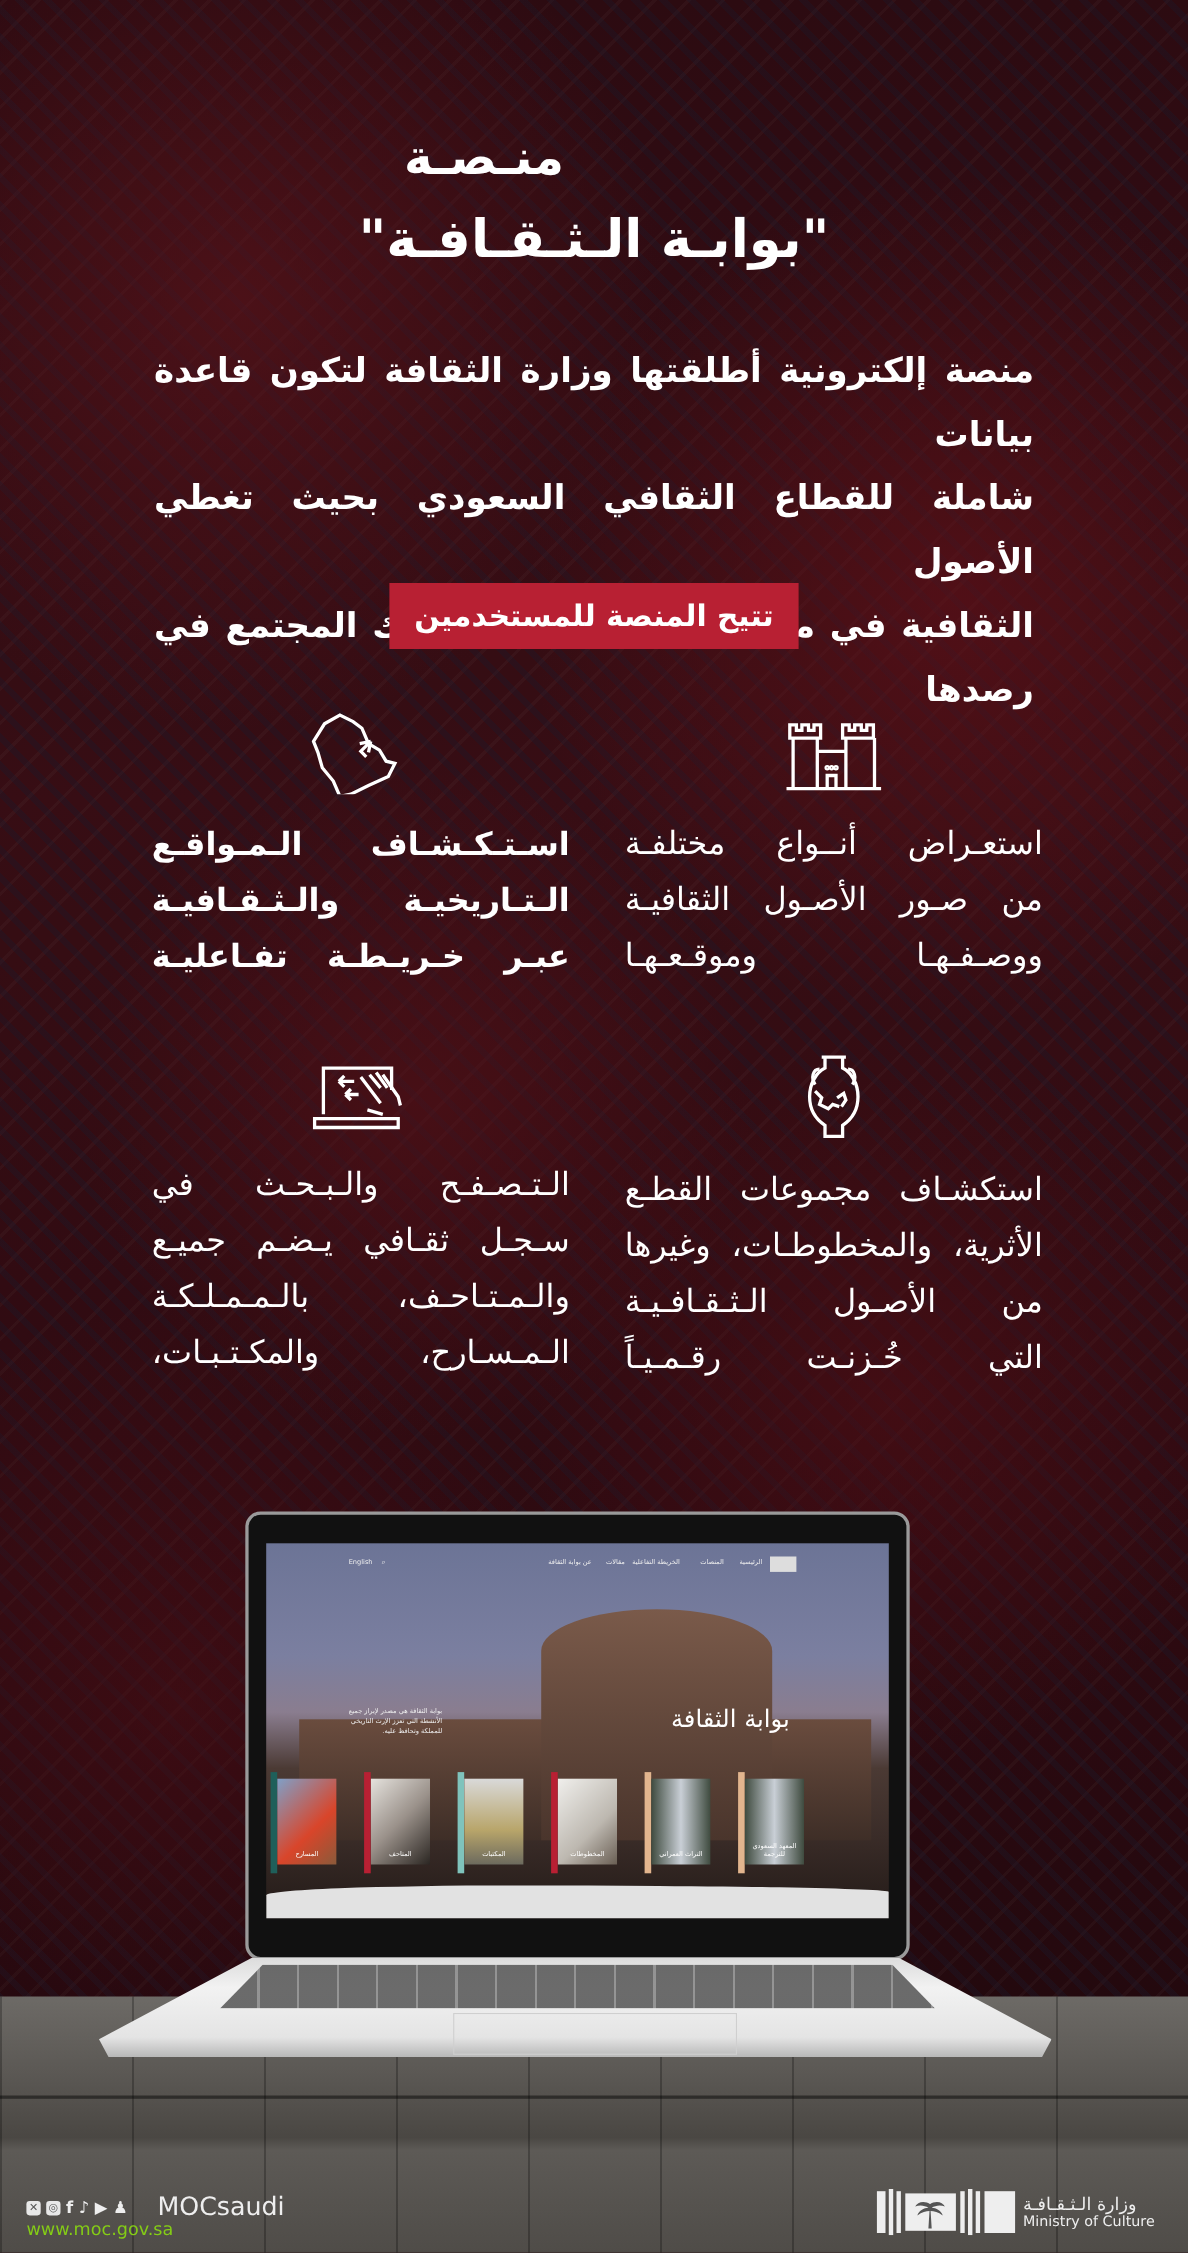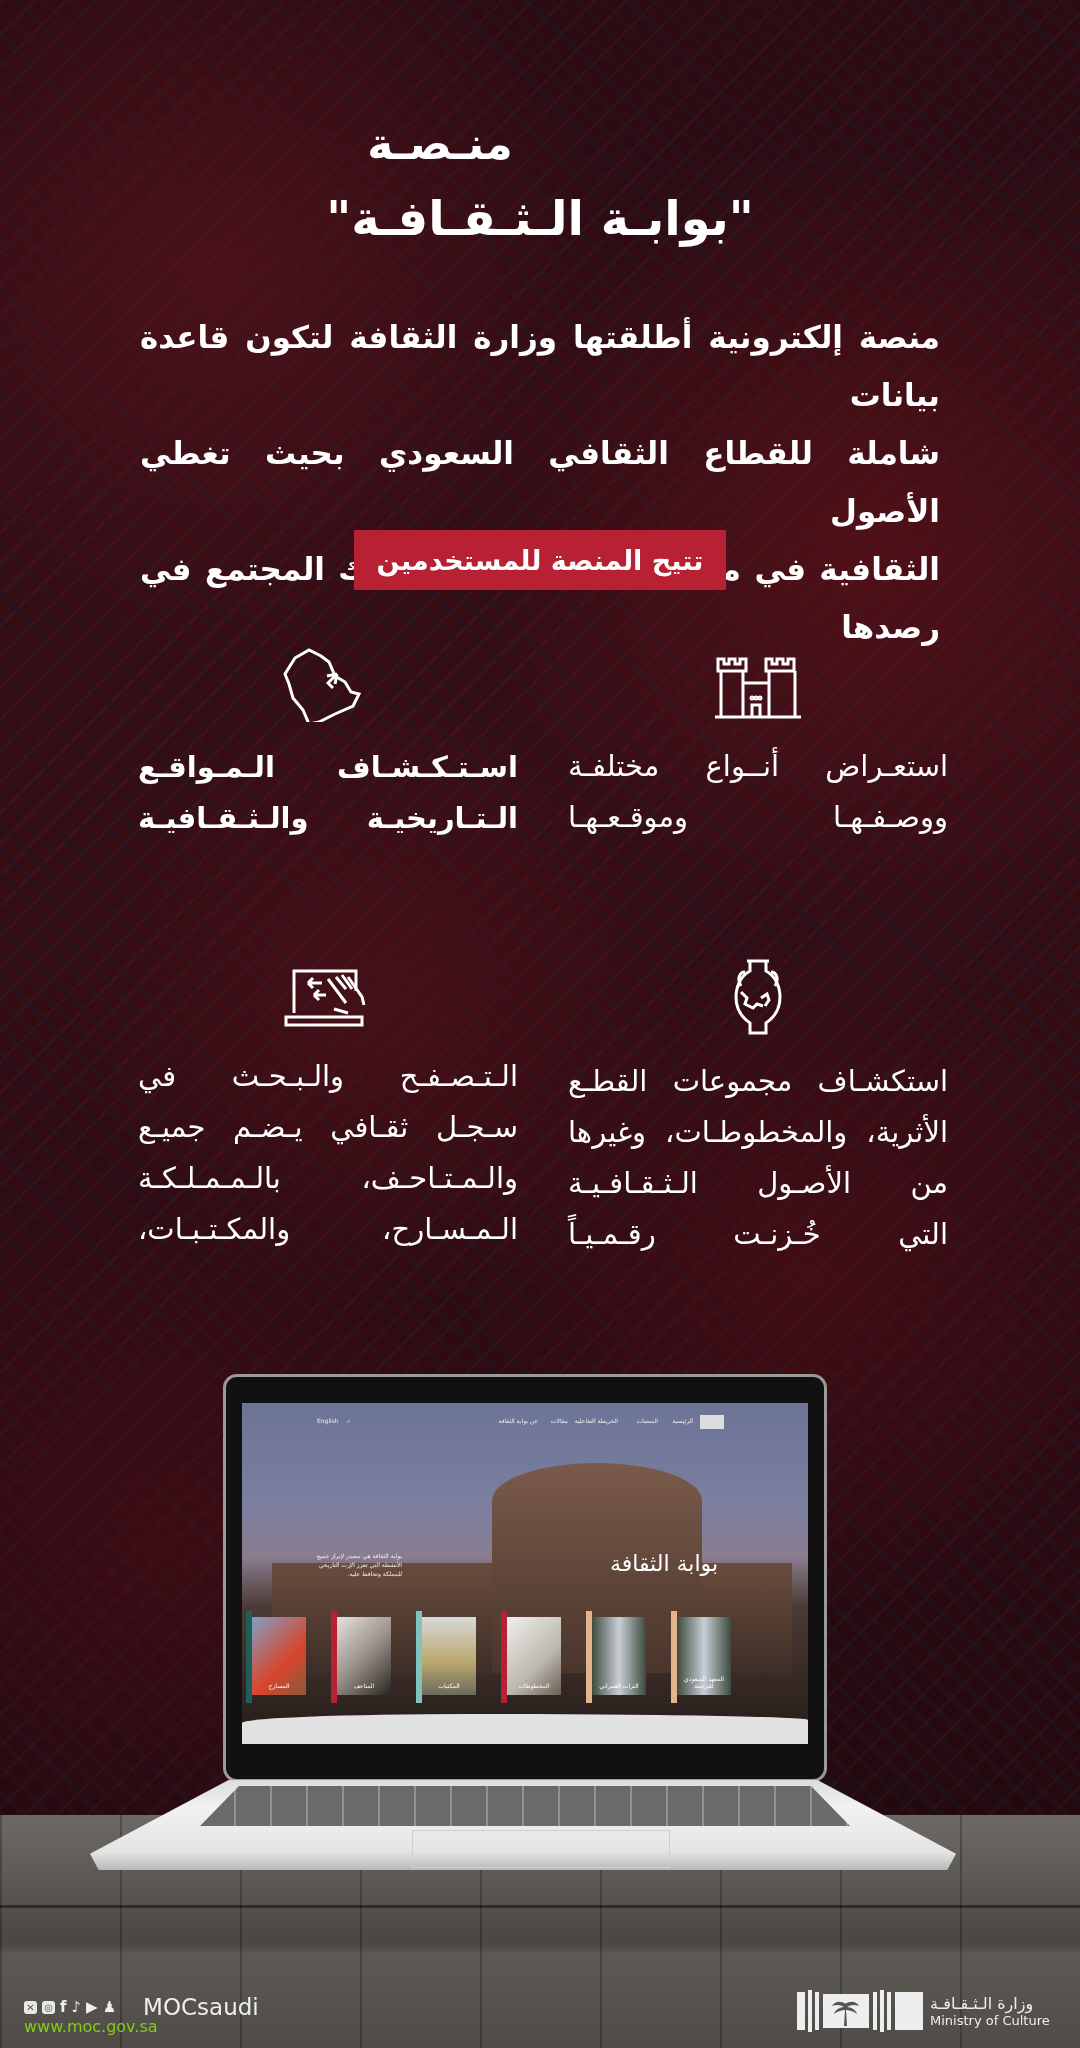--- a/index.html
+++ b/index.html
@@ -90,30 +90,32 @@
   <svg class="icon" width="90" height="66" viewBox="0 0 90 66" fill="none" stroke="#fff" stroke-width="3">
     <path d="M5 4h6v5h5V4h6v5h5V4h6v12H5z"></path>
       <path d="M53 4h6v5h5V4h6v5h5V4h6v12H53z"></path>
     <path d="M8 16v46M30 16v46M56 16v46M82 16v46M30 28h26M2 62h86"></path>
     <path d="M39 62V50h8v12"></path>
       <circle cx="39" cy="43" r="1"></circle>
       <circle cx="43" cy="43" r="1"></circle>
       <circle cx="47" cy="43" r="1"></circle>
   </svg>
   <div class="line">استعـراض أنــواع مختلفـة</div>
+  <div class="line">من صـور الأصـول الثقافيـة</div>
   <div class="line">ووصـفـهـا وموقـعـهـا</div>
 </div>
 
 <div class="feature f2">
   <svg class="icon" width="90" height="74" viewBox="0 0 90 74" fill="none" stroke="#fff" stroke-width="3">
     <path d="M12 10l14-8 12 6 8 6 6 14 10 6 6 10 8 2-6 12-18 8-16 8-10 2-6-14-10-12-4-14-4-10z"></path>
     <path d="M44 36l10-10M54 26l-2 10M54 26l-10 2M50 40l-6-6"></path>
   </svg>
   <div class="line">اسـتـكـشـاف الـمـواقـع</div>
   <div class="line">الـتـاريخيـة والـثـقـافيـة</div>
+  <div class="line">عبـر خـريـطـة تفـاعليـة</div>
 </div>
 
 <div class="feature f3">
   <svg class="icon" width="50" height="78" viewBox="0 0 50 78" fill="none" stroke="#fff" stroke-width="3">
     <path d="M14 3h22M17 3v10c-8 4-14 14-14 26 0 14 8 22 14 26v10h16V65c6-4 14-12 14-26 0-12-6-22-14-26V3"></path>
     <path d="M12 14c-6 0-8 8-4 14M38 14c6 0 8 8 4 14"></path>
     <path d="M8 34l6 6-2 6 8 4 4-4 6 2M28 40l6-4 2 6-4 6"></path>
   </svg>
   <div class="line">استكشـاف مجموعات القطـع</div>
   <div class="line">الأثرية، والمخطوطـات، وغيرها</div>

